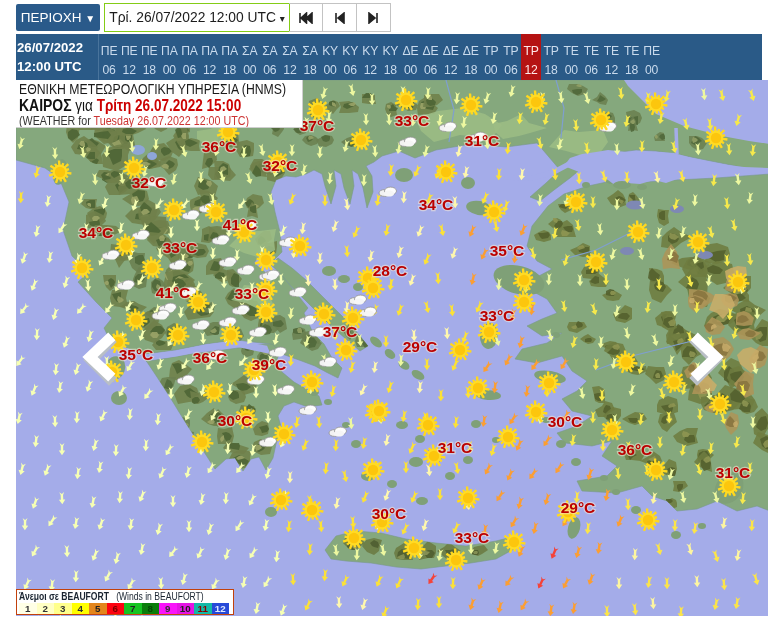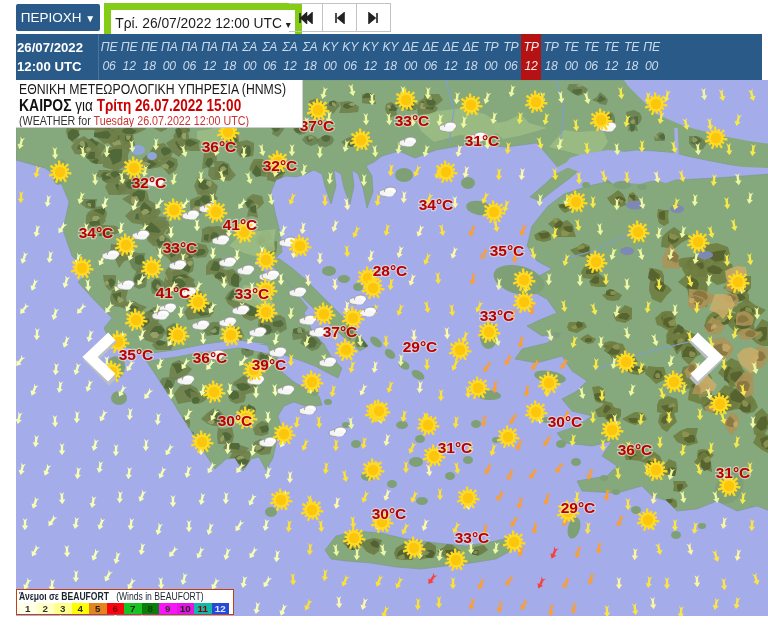--- a/index.html
+++ b/index.html
@@ -2,33 +2,33 @@
 <html lang="el"><head><meta charset="utf-8">
 <title>HNMS</title>
 <style>
 html,body{margin:0;padding:0;background:#fff;}
 body{font-family:"Liberation Sans",sans-serif;width:768px;height:638px;overflow:hidden;}
 #wrap{margin:0 6px 0 16px;}
 #toolbar{height:34px;position:relative;background:#fff;}
 #btnRegion{position:absolute;left:0;top:4px;width:84px;height:27px;background:#2a5a8a;color:#fff;
  font-size:13.5px;text-align:center;line-height:27px;border-radius:2px;}
 #btnRegion .car{font-size:10px;}
-#dd{position:absolute;left:88px;top:3px;width:184px;height:27px;border:7px solid #84cc16;background:#fff;
+#dd{position:absolute;left:88px;top:3px;width:184px;height:27px;border:1px solid #84cc16;background:#fff;
  color:#1c1c1c;font-size:13.8px;text-align:center;line-height:27px;}
 #dd .car{font-size:10px;color:#222;}
 #navbtns{position:absolute;left:273px;top:3px;height:27px;display:flex;}
 #navbtns div{width:33px;height:27px;border:1px solid #c3c3c3;border-left:none;display:flex;
  align-items:center;justify-content:center;}
 #tl{height:46px;background:#2a5a87;color:#c9daec;display:flex;font-size:12.2px;position:relative;}
 #tld{width:81px;padding-left:1px;font-weight:bold;color:#fff;display:flex;flex-direction:column;
  justify-content:center;border-right:1px solid #49749c;}
 #tld span{line-height:19px;font-size:13.2px;}
 #tlc{display:flex;}
-.tc{width:20.1px;text-align:center;display:flex;flex-direction:column;justify-content:center;
- letter-spacing:-0.2px;font-style:italic;}
+.tc{width:20.1px;text-align:center;display:flex;flex-direction:column;justify-content:flex-end;
+ letter-spacing:-0.2px;}
 .tc span{line-height:19px;}
 .tc.red{background:#b51313;color:#ffe8e8;}
 #map{position:relative;width:754px;height:536px;}
 #titlebox{position:absolute;left:0;top:0;width:287px;height:48px;background:#fff;z-index:5;
  border-right:1px solid #cfcfcf;border-bottom:1px solid #cfcfcf;padding:1px 0 0 3px;
  box-sizing:border-box;white-space:nowrap;overflow:hidden;}
 #titlebox div{transform-origin:0 50%;}
 #titlebox .l1{font-size:15.5px;color:#1a1a1a;line-height:16px;transform:scaleX(0.79);}
 #titlebox .l2{font-size:16.5px;line-height:17px;color:#111;transform:scaleX(0.82);}
 #titlebox .l2 b{font-size:17px;}

